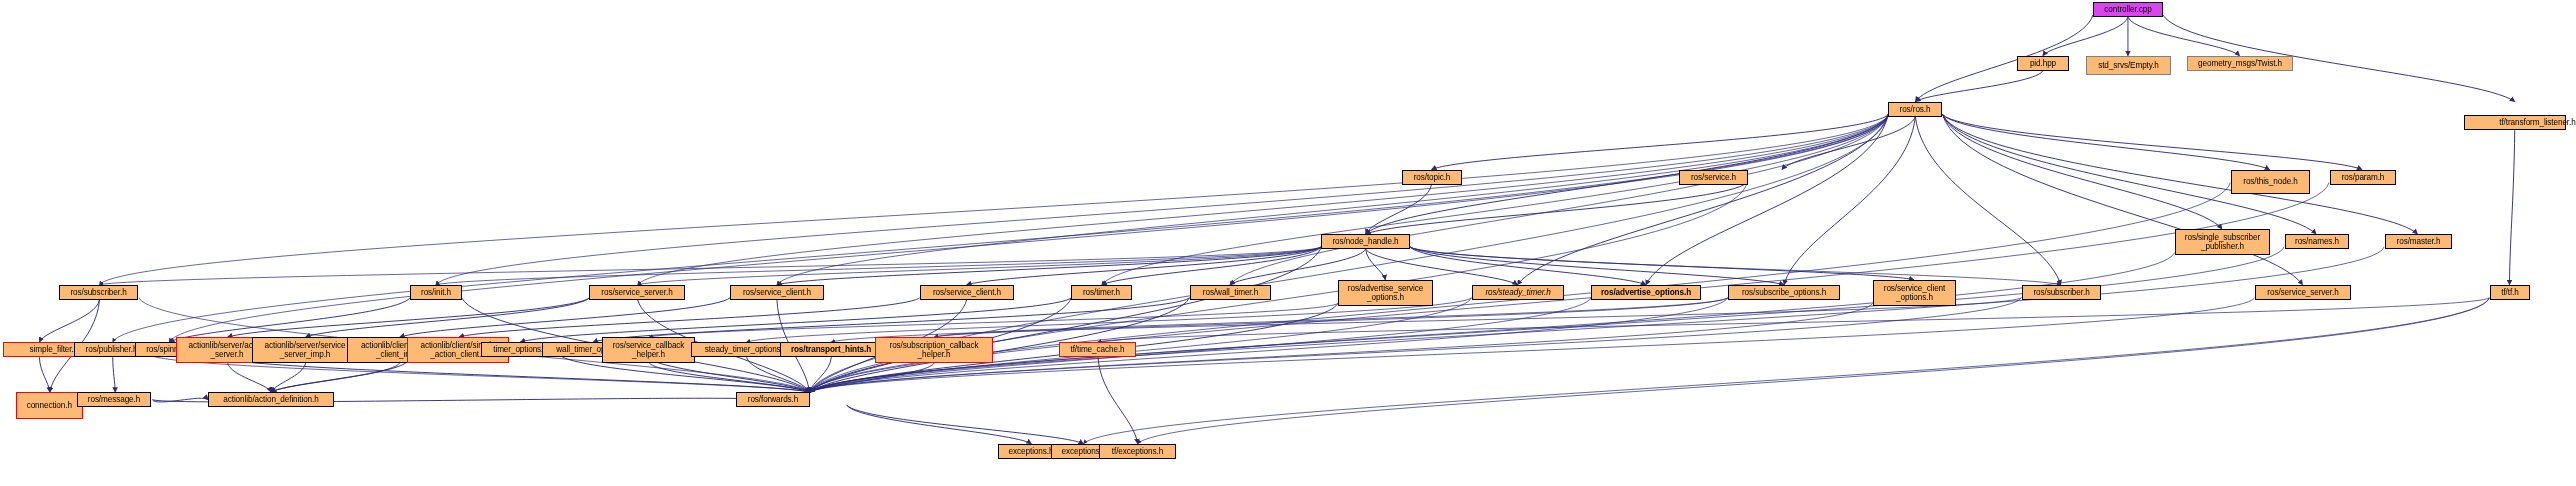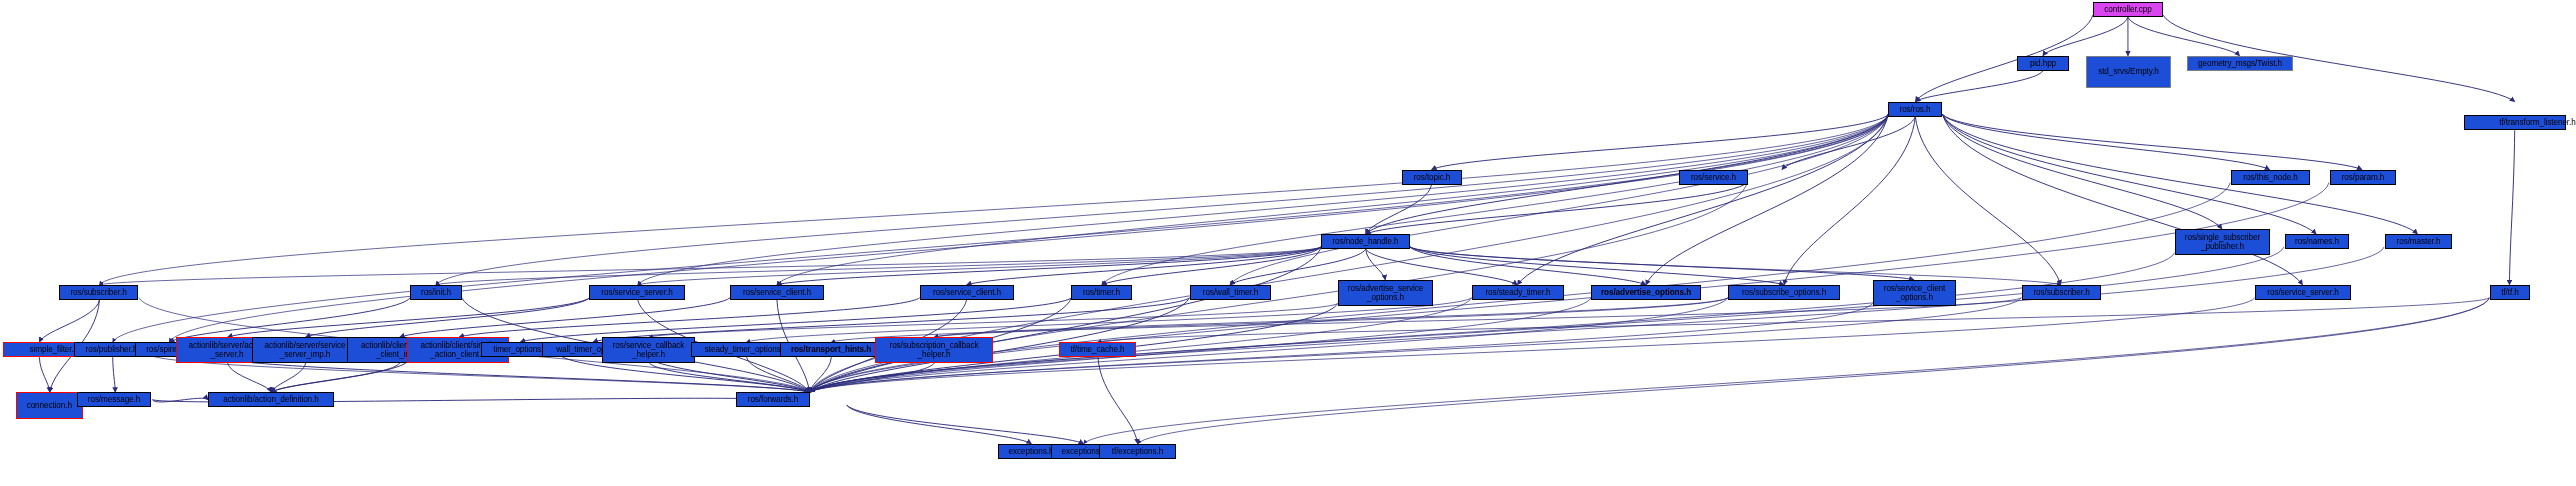--- a/index.html
+++ b/index.html
@@ -34,21 +34,21 @@
   .node {
     position: absolute;
     box-sizing: border-box;
     display: flex;
     align-items: center;
     justify-content: center;
     text-align: center;
     font-size: 8.2px;
     line-height: 1.12;
     color: #000000;
-    background: #1d4ed8;
+    background: #fdba74;
     border: 0.7px solid #808080;
     white-space: pre-line;
     letter-spacing: -0.1px;
     padding: 0 2.1px;
   }
   .node.solid {
     border: 0.7px solid #000000;
   }
   .node.red {
     border: 0.7px solid #ff0000;
@@ -166,43 +166,43 @@
       <path d="M 1160.5 499 C 1158.5785 521.05, 1133.0195 533.3, 1130 548" fill="none" stroke="#2a2a7a" stroke-width="1.3" marker-end="url(#ah)"></path>
       <path d="M 1304.5 507 C 1293.5065 525.45, 1147.2755 535.7, 1130 548" fill="none" stroke="#2a2a7a" stroke-width="1.3" marker-end="url(#ah)"></path>
       <path d="M 212 558.5 C 243.5 568.5, 1028.5 550.5, 1078 558.5" fill="none" stroke="#2a2a7a" stroke-width="1.3" marker-end="url(#ah)"></path>
       <path d="M 1182 566 C 1198.254 590.3, 1414.458 603.8, 1440 620" fill="none" stroke="#2a2a7a" stroke-width="1.3" marker-end="url(#ah)"></path>
       <path d="M 1182 566 C 1202.853 590.3, 1480.231 603.8, 1513 620" fill="none" stroke="#2a2a7a" stroke-width="1.3" marker-end="url(#ah)"></path>
       <path d="M 212 558.5 C 216.914 568.5, 282.278 550.5, 290 558.5" fill="none" stroke="#2a2a7a" stroke-width="1.3" marker-end="url(#ah)"></path>
     </svg>
   <div id="node-layer">
       <div class="node root" style="left: 2093px; top: 2.1px; width: 70px; height: 15px;">controller.cpp</div>
       <div class="node solid" style="left: 2017px; top: 56px; width: 52px; height: 15px;">pid.hpp</div>
-      <div class="node " style="left: 2086px; top: 56px; width: 85px; height: 32px; text-align: center;">std_srvs/Empty.h</div>
+      <div class="node " style="left: 2086px; top: 56px; width: 85px; height: 19px; text-align: center;">std_srvs/Empty.h</div>
       <div class="node " style="left: 2187px; top: 56px; width: 106px; height: 15px;">geometry_msgs/Twist.h</div>
       <div class="node solid" style="left: 2464px; top: 115px; width: 102px; height: 15px; padding-left: 47px;">tf/transform_listener.h</div>
       <div class="node solid" style="left: 1888px; top: 102px; width: 54px; height: 15px;">ros/ros.h</div>
       <div class="node solid" style="left: 1402px; top: 170px; width: 60px; height: 15px;">ros/topic.h</div>
       <div class="node solid" style="left: 1679px; top: 170px; width: 69px; height: 15px;">ros/service.h</div>
-      <div class="node solid" style="left: 2231px; top: 170px; width: 79px; height: 15px;">ros/this_node.h</div>
+      <div class="node solid" style="left: 2231px; top: 170px; width: 79px; height: 24px;">ros/this_node.h</div>
       <div class="node solid" style="left: 2330px; top: 170px; width: 66px; height: 15px;">ros/param.h</div>
       <div class="node solid" style="left: 1321px; top: 234px; width: 89px; height: 15px;">ros/node_handle.h</div>
       <div class="node solid" style="left: 2175px; top: 229px; width: 95px; height: 26px;">ros/single_subscriber
 _publisher.h</div>
       <div class="node solid" style="left: 2285px; top: 234px; width: 64px; height: 15px;">ros/names.h</div>
       <div class="node solid" style="left: 2385px; top: 234px; width: 67px; height: 15px;">ros/master.h</div>
       <div class="node solid" style="left: 59px; top: 285px; width: 79px; height: 15px;">ros/subscriber.h</div>
       <div class="node solid" style="left: 410px; top: 285px; width: 52px; height: 15px;">ros/init.h</div>
       <div class="node solid" style="left: 589px; top: 285px; width: 96px; height: 15px;">ros/service_server.h</div>
       <div class="node solid" style="left: 730px; top: 285px; width: 94px; height: 15px;">ros/service_client.h</div>
       <div class="node solid" style="left: 920px; top: 285px; width: 94px; height: 15px;">ros/service_client.h</div>
       <div class="node solid" style="left: 1071px; top: 285px; width: 61px; height: 15px;">ros/timer.h</div>
       <div class="node solid" style="left: 1190px; top: 285px; width: 81px; height: 15px;">ros/wall_timer.h</div>
       <div class="node solid" style="left: 1338px; top: 280px; width: 95px; height: 26px;">ros/advertise_service
 _options.h</div>
-      <div class="node solid" style="left: 1472px; top: 285px; width: 92px; height: 15px;">ros/steady_timer.h</div>
+      <div class="node solid" style="left: 1472px; top: 285px; width: 92px; height: 15px; font-style: italic;">ros/steady_timer.h</div>
       <div class="node solid" style="left: 1591px; top: 285px; width: 110px; height: 15px; font-weight: bold;">ros/advertise_options.h</div>
       <div class="node solid" style="left: 1728px; top: 285px; width: 112px; height: 15px;">ros/subscribe_options.h</div>
       <div class="node solid" style="left: 1873px; top: 280px; width: 83px; height: 26px;">ros/service_client
 _options.h</div>
       <div class="node solid" style="left: 2022px; top: 285px; width: 79px; height: 15px;">ros/subscriber.h</div>
       <div class="node solid" style="left: 2255px; top: 285px; width: 96px; height: 15px;">ros/service_server.h</div>
       <div class="node solid" style="left: 2490px; top: 285px; width: 40px; height: 15px;">tf/tf.h</div>
       <div class="node red" style="left: 2.9px; top: 342px; width: 72px; height: 15px; padding-left: 32px;">simple_filter.h</div>
       <div class="node solid" style="left: 74px; top: 342px; width: 75px; height: 15px;">ros/publisher.h</div>
       <div class="node solid" style="left: 135px; top: 342px; width: 68px; height: 15px;">ros/spinner.h</div>

